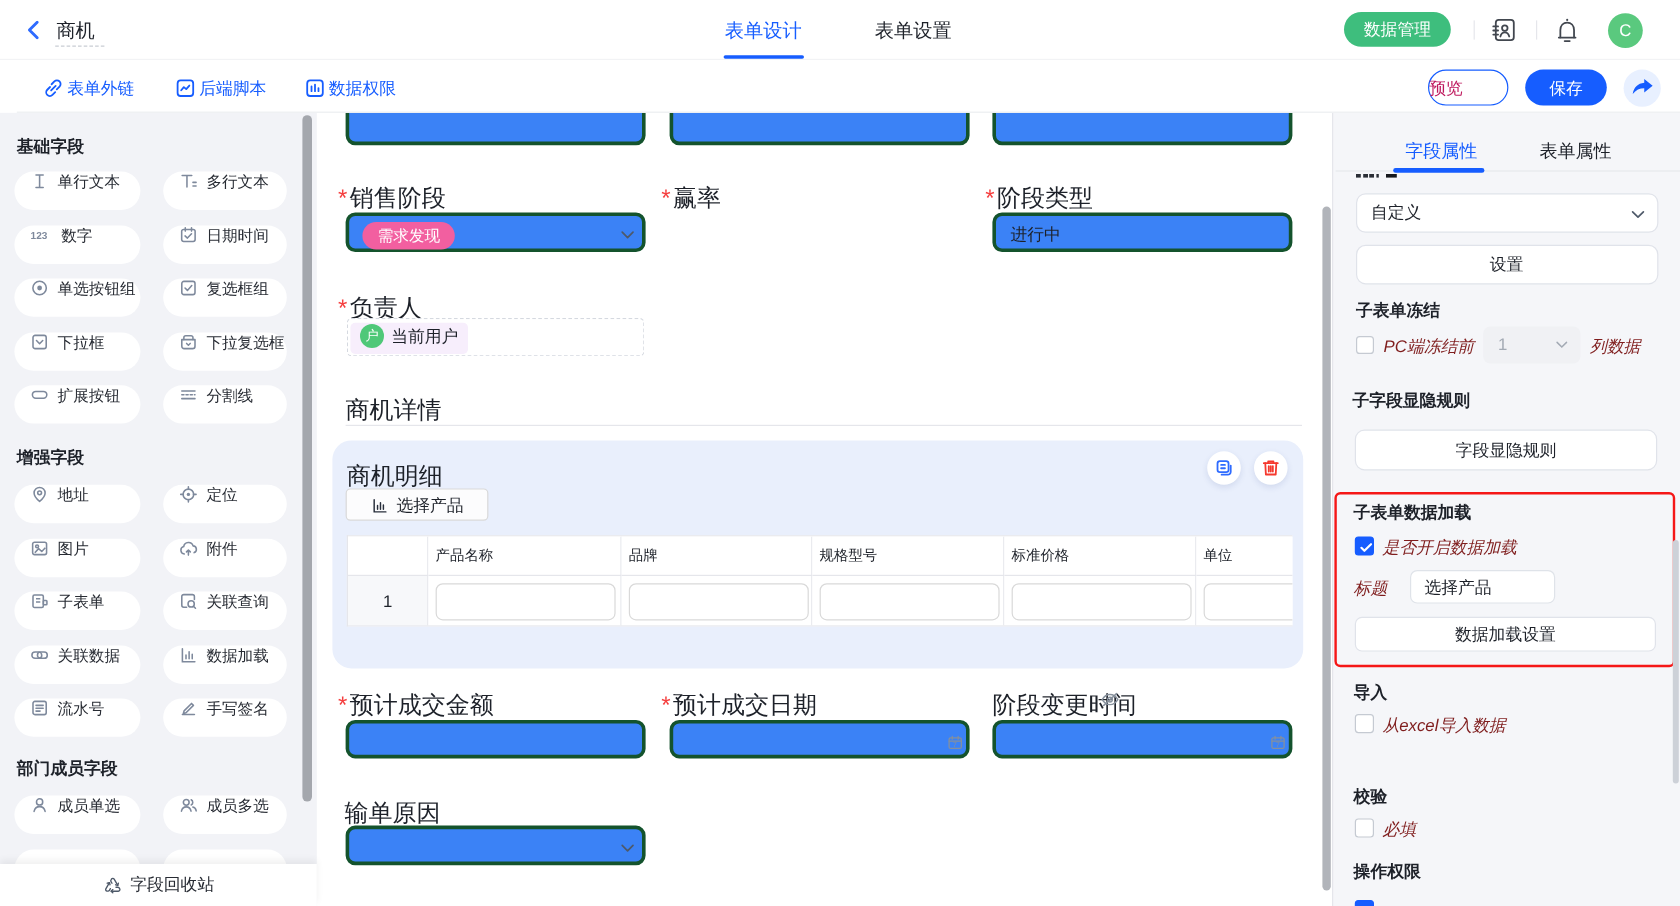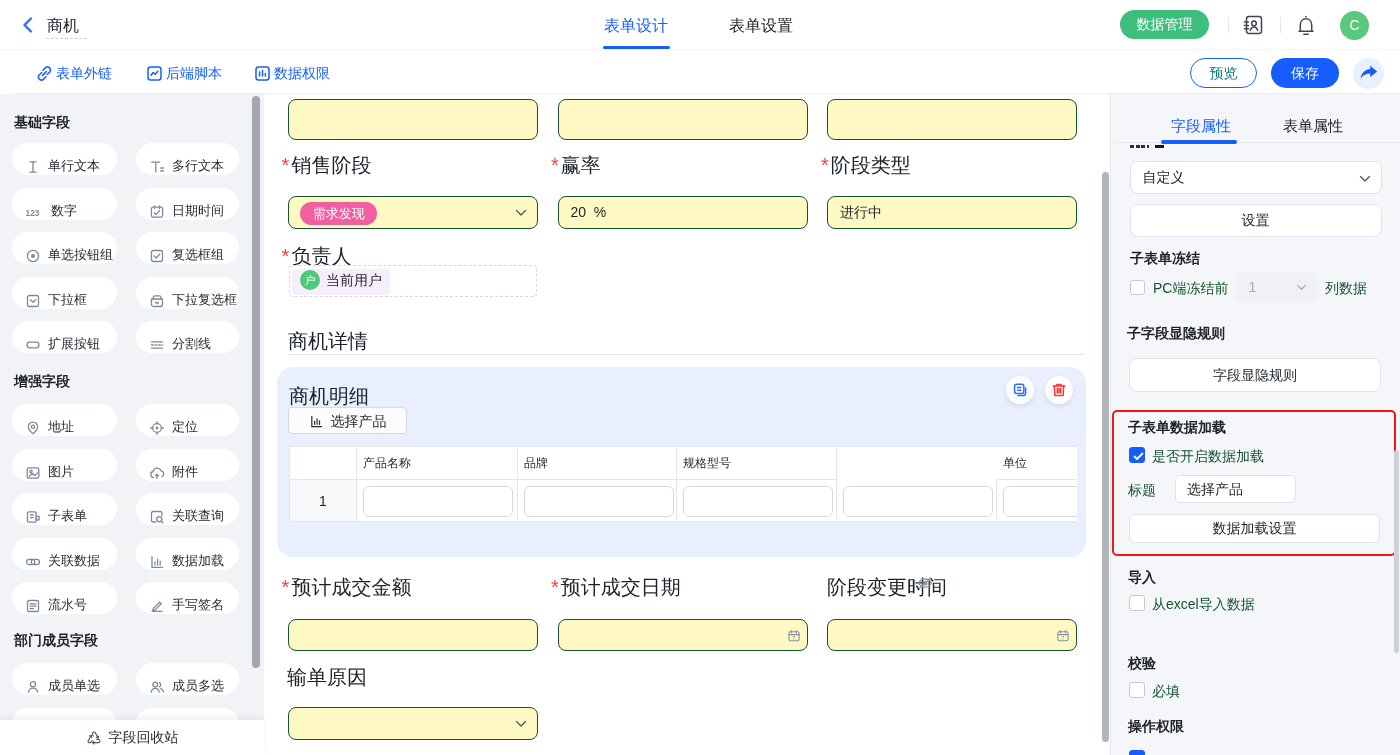--- a/index.html
+++ b/index.html
@@ -14,52 +14,52 @@
 .htab { top:16px; font-size:16px; color:#1d2129; }
 .htab.on { color:#165dff; }
 #hdr .bar { left:603px; top:46px; width:67px; height:3px; background:#165dff; border-radius:2px; }
 .gbtn { left:1120px; top:10px; width:89px; height:29px; border-radius:15px; background:#3ebe7d; color:#fff; font-size:14px; text-align:center; line-height:29px; }
 .vdiv { top:17px; width:1px; height:16px; background:#e5e6eb; }
 .avatar { left:1340px; top:11px; width:29px; height:29px; border-radius:50%; background:#5ac97e; color:#fff; font-size:14px; text-align:center; line-height:29px; }
 
 
 #tbr { left:0; top:50px; width:1400px; height:44px; background:#fff; border-bottom:1px solid #eceef1; z-index:29;margin-left:14px; }
 .tlink { top:15px; font-size:14px; color:#165dff; }
-.pv { left:1176px; top:8px; width:67px; height:30px; border:1px solid #165dff; border-radius:15px; color:#0f766e; font-size:14px; text-align:center; line-height:28px; background:#fff; }
+.pv { left:1176px; top:8px; width:67px; height:30px; border:1px solid #165dff; border-radius:15px; color:#be185d; font-size:14px; line-height:28px; background:#fff; }
 .sv { left:1257px; top:8px; width:68px; height:30px; border-radius:15px; color:#fff; font-size:14px; text-align:center; line-height:30px; background:#165dff; }
 .sh { left:1339px; top:8px; width:31px; height:31px; border-radius:50%; background:#e8f0ff; }
 
 
 #sb { left:0; top:94px; width:264px; height:661px; background:#f2f3f7; overflow:hidden; z-index:10; }
 .stitle { left:14px; font-size:14px; font-weight:700; color:#1d2129; }
-.pill { height:32px; border-radius:16px; background:#fff; display:flex; align-items:flex-end; padding-left:13px; font-size:13px; color:#272b33; }
+.pill { height:32px; border-radius:16px; background:#fff; display:flex; align-items:flex-start; padding-left:13px; font-size:13px; color:#272b33; }
 .pill svg { margin-right:7px; flex:none; }
 .pill.c1 { left:12px; width:105px; }
 .pill.c2 { left:136px; width:103px; }
 #sbthumb { left:252px; top:96px; width:8px; height:572px; border-radius:4px; background:#a4a7ad; z-index:11; }
 #recyc { left:0px; top:720px; width:264px; height:35px; background:#fff; box-shadow:0 -3px 6px rgba(0,0,0,.06); display:flex; align-items:center; justify-content:center; font-size:14px; color:#272b33; z-index:12; }
 #recyc svg { margin-right:7px; }
 
 
 #cv { left:264px; top:94px; width:846px; height:661px; background:#fff; overflow:hidden; }
 
 .lb { position:absolute; font-size:20px; font-weight:400; color:#1d2129; white-space:nowrap; }
 .lb i { font-style:normal; color:#f53f3f; margin-right:2px; }
-.inp { position:absolute; background:#fef9c3; border:1px solid #14532d; border-radius:8px;margin-top:19px; }
+.inp { position:absolute; background:#3b82f6; border:3px solid #14532d; border-radius:8px; }
 .chev { position:absolute; }
 .thc { height:33px; border-right:1px solid #e5e6eb; border-bottom:1px solid #e5e6eb; background:#fff; font-size:12px; color:#1d2129; line-height:33px; padding-left:6px; }
 .tdc { height:42px; border-right:1px solid #e5e6eb; background:#fff; }
 .cinp { position:absolute; left:6px; top:6px; width:150px; height:31px; background:#fff; border:1px solid #d9d9d9; border-radius:6px; }
 
 
 #rp { left:1110px; top:94px; width:290px; height:661px; background:#f5f6f9; border-left:1px solid #e5e6eb; overflow:hidden; }
 .rtab { position:absolute; top:23px; font-size:15px; color:#1d2129; }
 .rtab.on { color:#165dff; }
 .rlb { position:absolute; font-size:14px; font-weight:700; color:#1d2129; white-space:nowrap; }
-.rtx { position:absolute; font-size:14px; color:#14532d; white-space:nowrap; }
+.rtx { position:absolute; font-size:14px; color:#7f1d1d; white-space:nowrap;font-style:italic; }
 .rbtn { position:absolute; background:#fff; border:1px solid #e0e3ea; border-radius:8px; font-size:14px; color:#1d2129; text-align:center; }
 .ckb { position:absolute; width:15px; height:15px; border:1px solid #c5cad2; border-radius:3px; background:#fff; }
 .ckb.on { background:#165dff; border-color:#165dff; }
 </style>
 </head>
 <body>
 <div id="stage">
 
   <div id="hdr" class="abs">
     <svg class="abs" style="left:22px;top:17px" width="11" height="16" viewBox="0 0 11 16">
@@ -231,21 +231,20 @@
 
     <div class="lb" style="left:17.6px;top:58px"><i>*</i>销售阶段</div>
     <div class="lb" style="left:287px;top:58px"><i>*</i>赢率</div>
     <div class="lb" style="left:557px;top:58px"><i>*</i>阶段类型</div>
     <div class="inp" style="left:24.3px;top:83px;width:250px;height:33px">
       <div style="position:absolute;left:11px;top:5px;width:77px;height:23px;border-radius:11.5px;background:#f25fa0;color:#fff;font-size:13px;text-align:center;line-height:23px">需求发现</div>
       <svg class="chev" style="left:226px;top:12px" width="12" height="8" viewBox="0 0 12 8" fill="none" stroke="#4e5969" stroke-width="1.4" stroke-linecap="round" stroke-linejoin="round">
           <path d="M1.5 1.5L6 6l4.5-4.5"></path>
         </svg>
     </div>
-    <div class="inp" style="left:293.5px;top:83px;width:250px;height:33px;font-size:14px;line-height:31px;padding-left:12px">20&nbsp;&nbsp;%</div>
     <div class="inp" style="left:563px;top:83px;width:250px;height:33px;font-size:14px;line-height:31px;padding-left:12px">进行中</div>
 
     <div class="lb" style="left:17.6px;top:149px"><i>*</i>负责人</div>
     <div class="abs" style="left:25px;top:171px;width:248px;height:32px;border:1px dashed #d5d9e0;border-radius:4px;background:#fff">
       <div style="position:absolute;left:2px;top:2.5px;width:98px;height:26px;background:#f7eefc;border-radius:4px"></div>
       <div style="position:absolute;left:10px;top:3.5px;width:20px;height:20px;border-radius:50%;background:#4fc878;color:#fff;font-size:11px;text-align:center;line-height:20px">户</div>
       <div style="position:absolute;left:36px;top:6px;font-size:14px;color:#1d2129">当前用户</div>
     </div>
 
     <div class="lb" style="left:24px;top:234px">商机详情</div>
@@ -274,20 +273,21 @@
             <path d="M6 11V7.8M8.6 11V5.2M11.2 11V7.2"></path>
           </svg>
         <div style="position:absolute;left:41px;top:5px;font-size:14px;color:#1d2129">选择产品</div>
       </div>
 
       <div class="abs" style="left:12px;top:79.4px;width:788px;height:76px;overflow:hidden;background:#fff;border:1px solid #e5e6eb;border-right:none">
         <div class="abs" style="left:0;top:0;width:67px;height:33px;border-right:1px solid #e5e6eb;border-bottom:1px solid #e5e6eb;background:#fff"></div>
         <div class="abs thc" style="left:67px;top:0;width:161px">产品名称</div>
         <div class="abs thc" style="left:228px;top:0;width:159px">品牌</div>
         <div class="abs thc" style="left:387px;top:0;width:160px">规格型号</div>
+        <div class="abs thc" style="left:547px;top:0;width:160px">标准价格</div>
         <div class="abs thc" style="left:707px;top:0;width:160px">单位</div>
         <div class="abs" style="left:0;top:33px;width:67px;height:42px;border-right:1px solid #e5e6eb;background:#f7f8fa;font-size:14px;color:#1d2129;text-align:center;line-height:42px">1</div>
         <div class="abs tdc" style="left:67px;top:33px;width:161px">
             <div class="cinp"></div>
           </div>
         <div class="abs tdc" style="left:228px;top:33px;width:159px">
             <div class="cinp"></div>
           </div>
         <div class="abs tdc" style="left:387px;top:33px;width:160px">
             <div class="cinp"></div>

